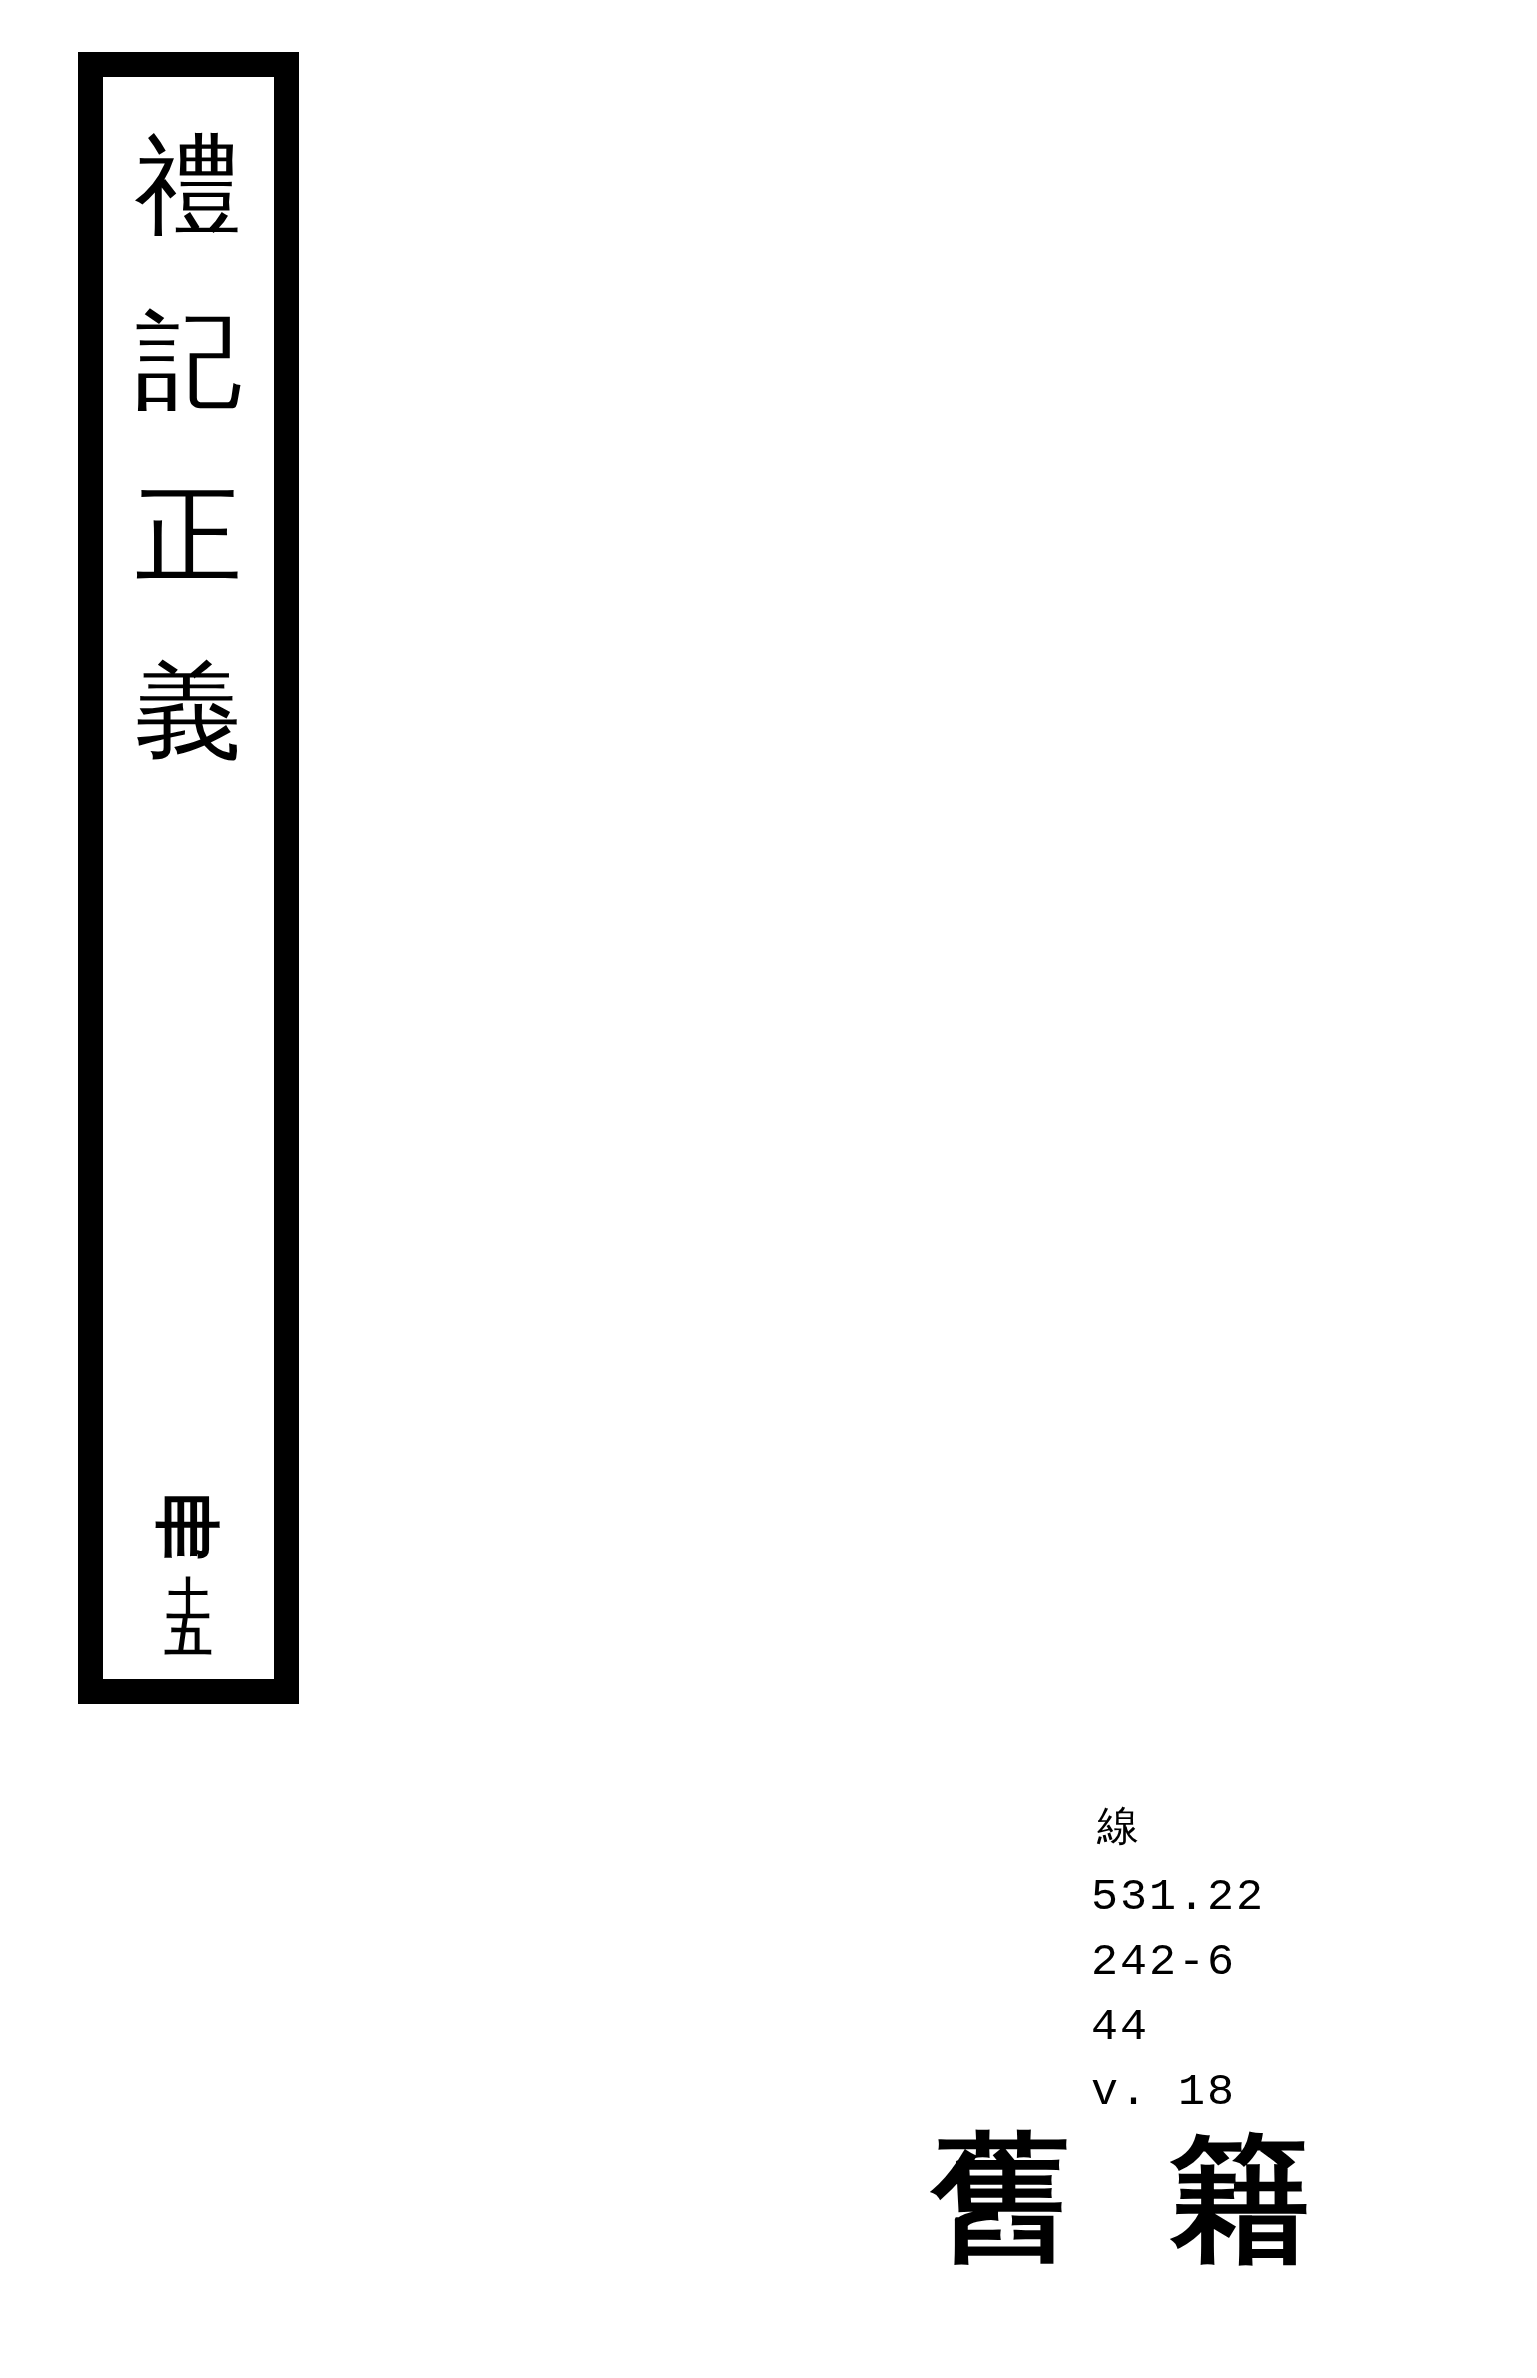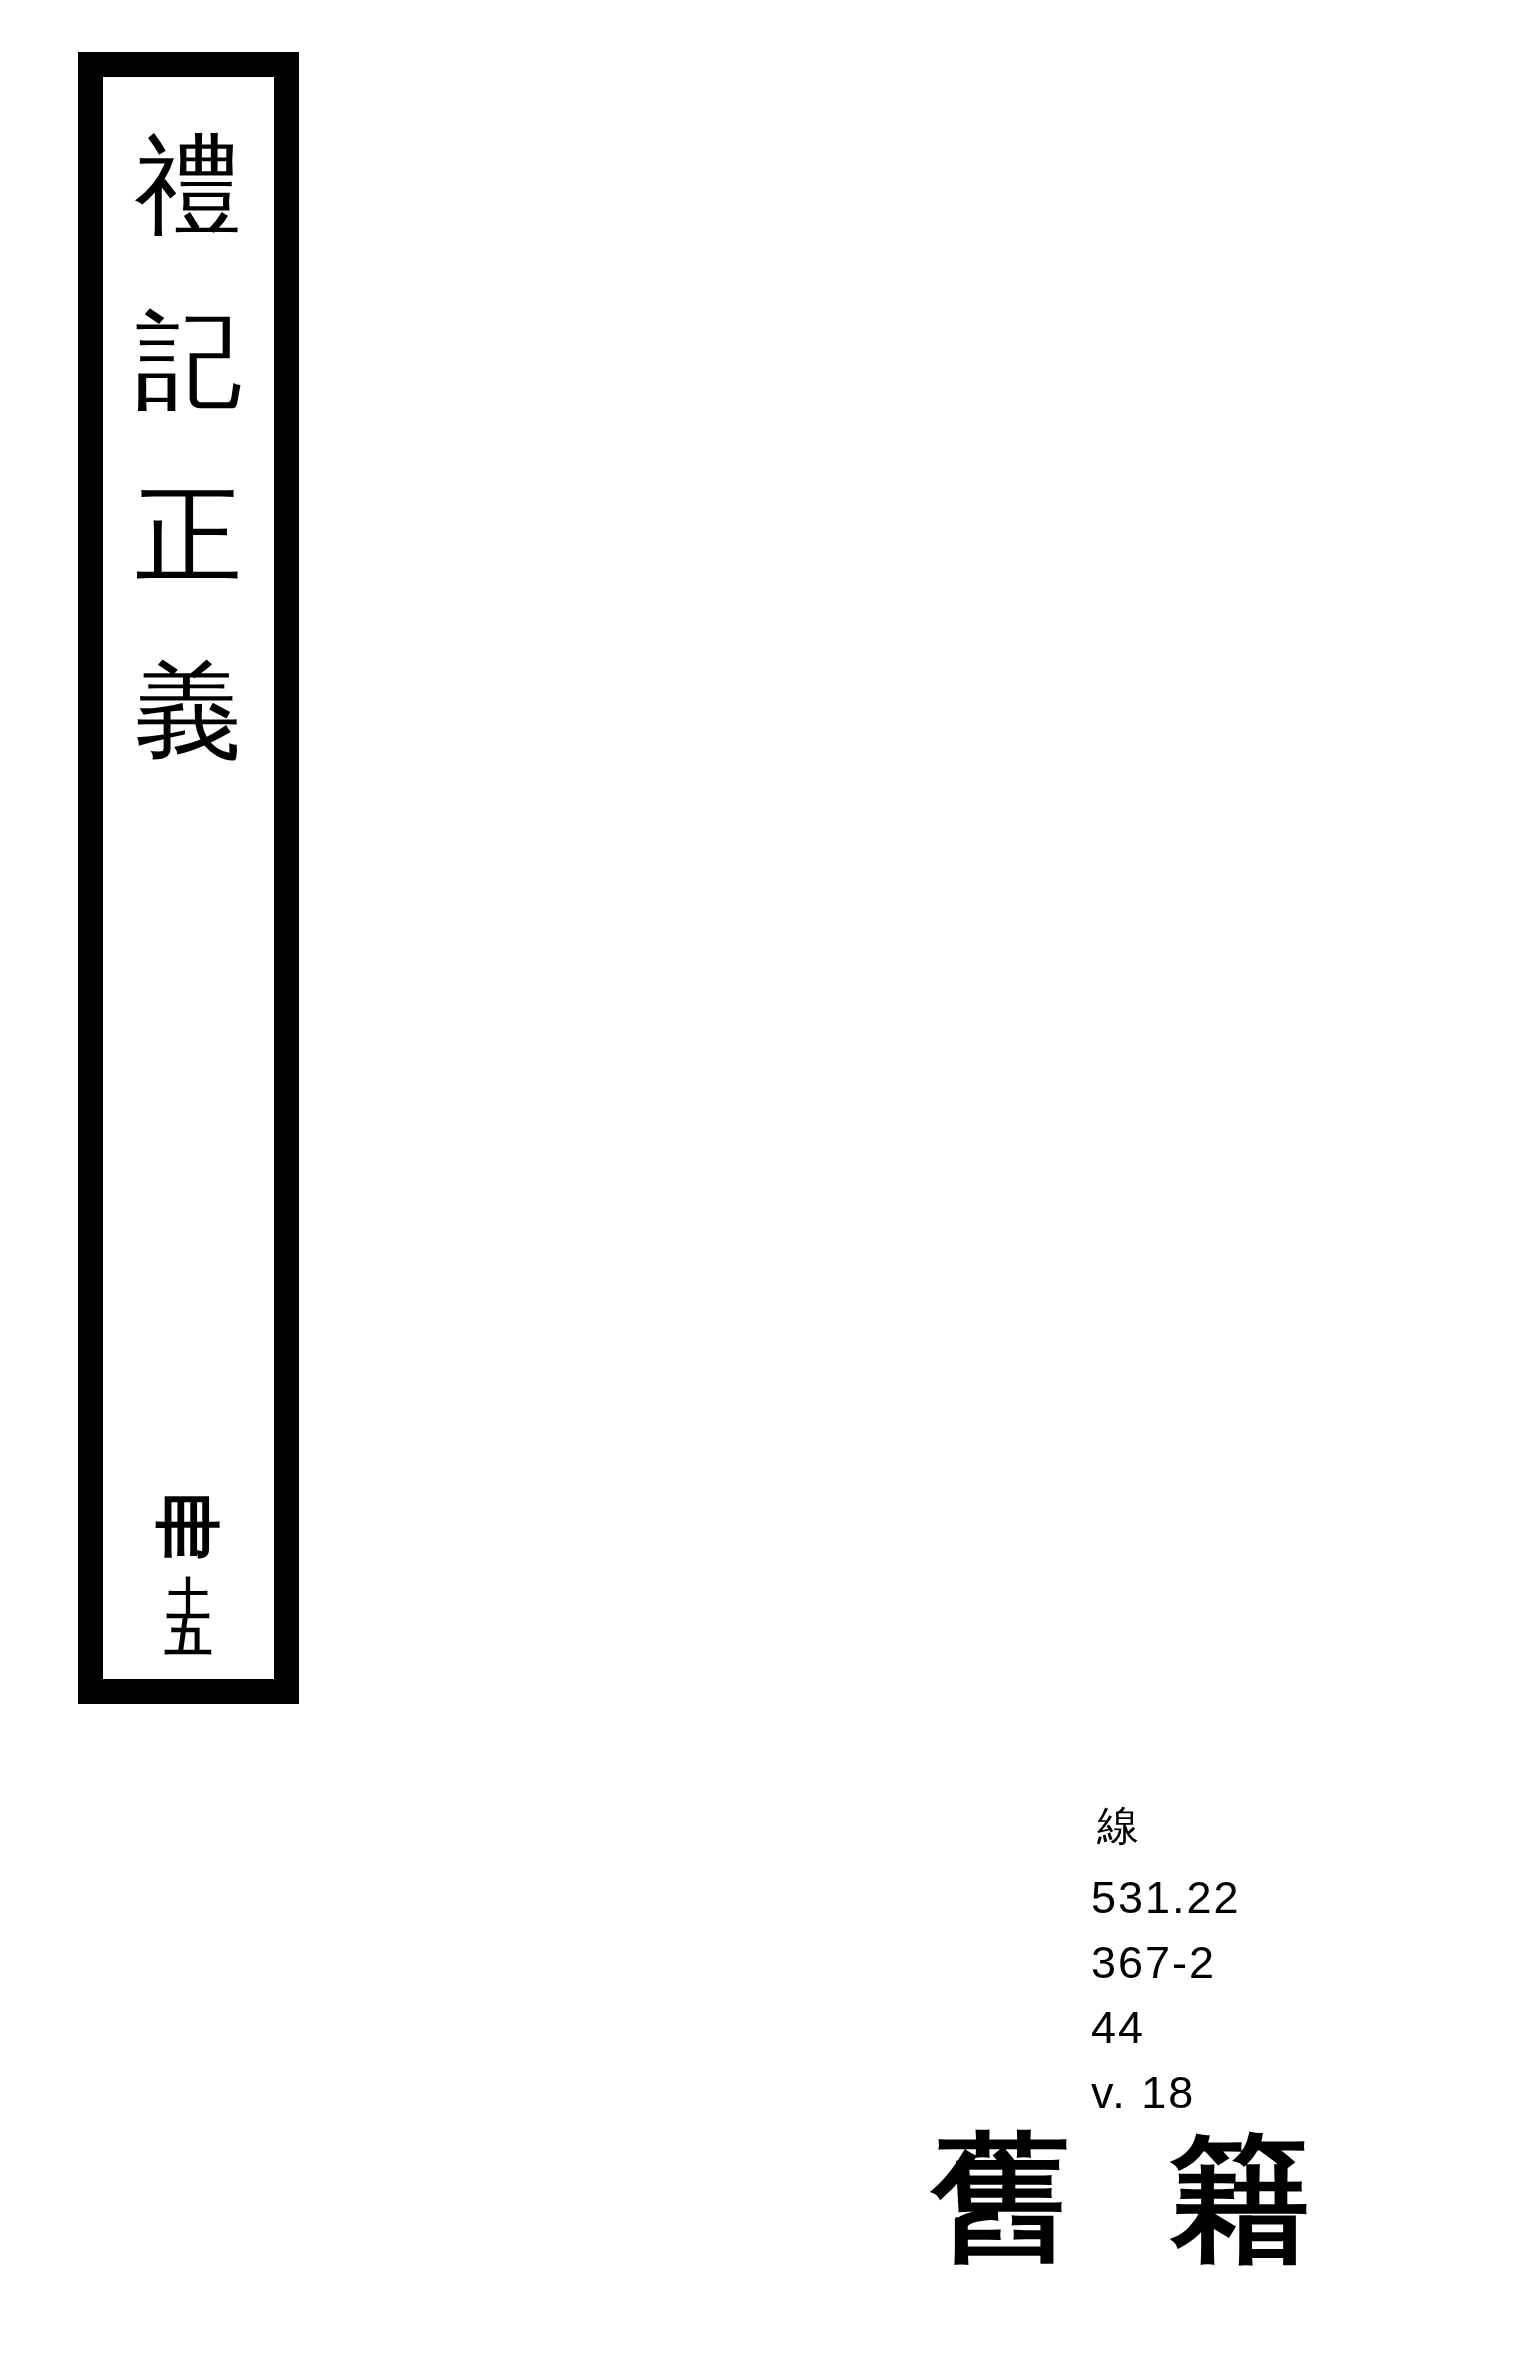--- a/index.html
+++ b/index.html
@@ -81,21 +81,21 @@
     top: 1803px;
   }
   .cn-class {
     font-family: "Liberation Serif", "DejaVu Serif", serif;
     font-size: 42px;
     line-height: 46px;
     margin-left: 6px;
     margin-bottom: 16px;
   }
   .cn-line {
-    font-family: Liberation Sans, sans-serif;
+    font-family: Liberation Mono, monospace;
     font-size: 45px;
     line-height: 65px;
     letter-spacing: 2px;
     white-space: pre;
   }
 
   
   .category-stamp {
     position: absolute;
     left: 931px;
@@ -127,21 +127,21 @@
       <span class="vol-ligature">
         <span class="vol-ten">十</span>
         <span class="vol-five">五</span>
       </span>
     </div>
   </div>
 
   <div class="call-number">
     <div class="cn-class">線</div>
     <div class="cn-line">531.22</div>
-    <div class="cn-line">367-2</div>
+    <div class="cn-line">242-6</div>
     <div class="cn-line">44</div>
     <div class="cn-line">v. 18</div>
   </div>
 
   <div class="category-stamp">
     <span class="stamp-char">舊</span>
     <span class="stamp-char">籍</span>
   </div>
 
 </div>

